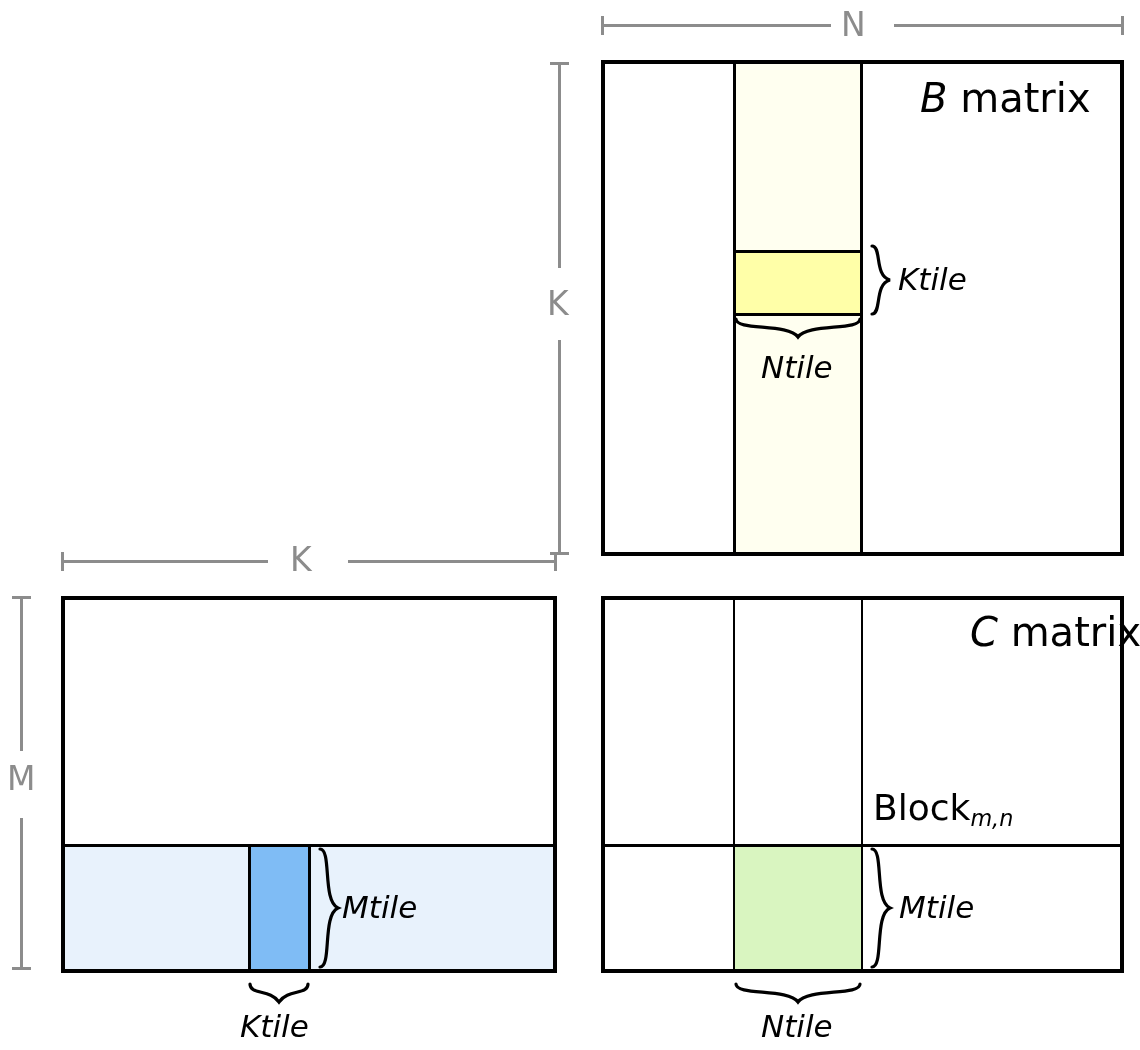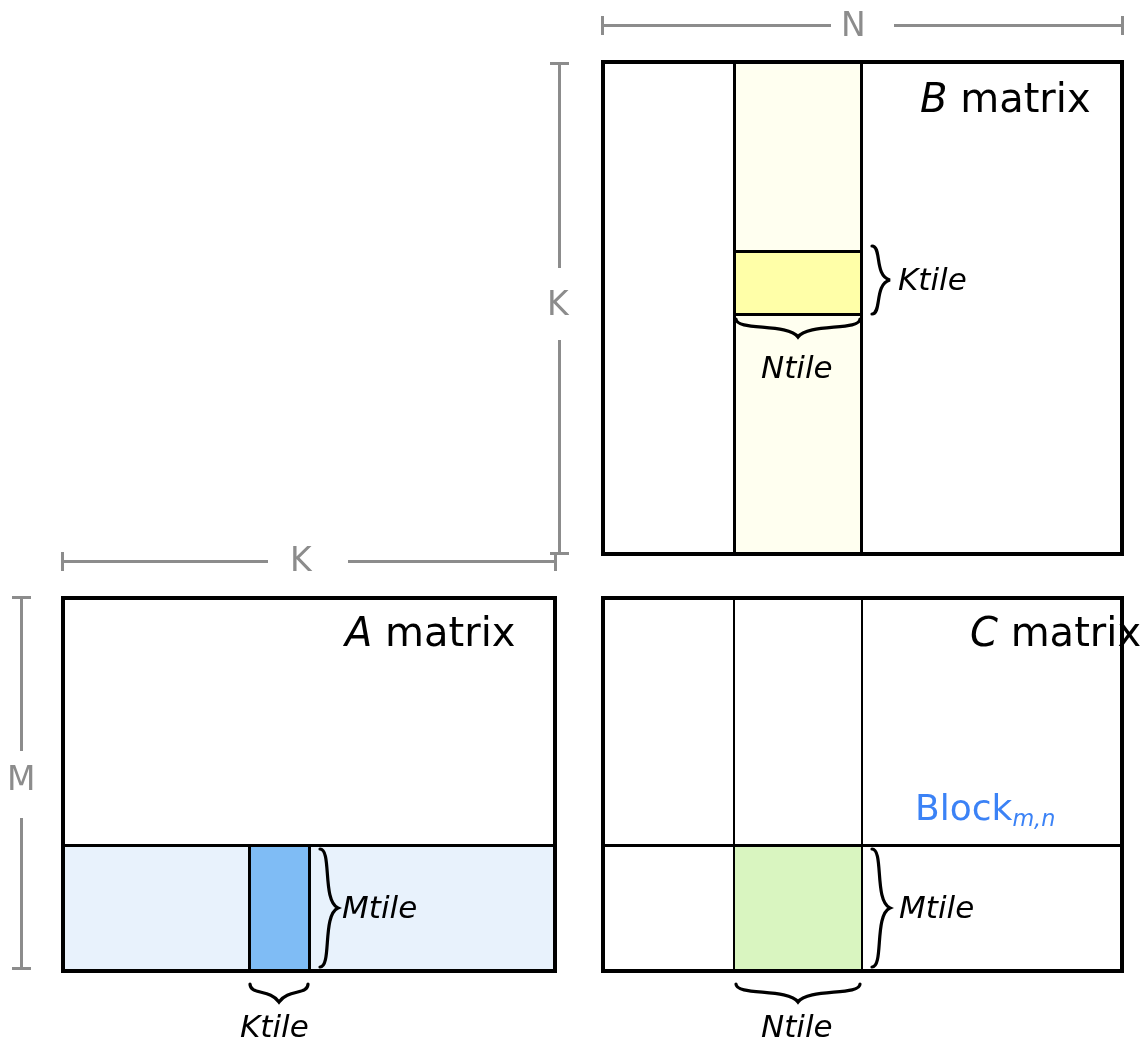--- a/index.html
+++ b/index.html
@@ -100,24 +100,23 @@
     position: absolute;
     font-size: 31px;
     font-style: italic;
     color: #000000;
     white-space: nowrap;
     line-height: 1;
   }
   .block-label {
     position: absolute;
     font-size: 36px;
-    color: #3b82f6;
-    white-space: nowrap;
-    line-height: 1;
-    margin-left: 42px;
+    color: #000000;
+    white-space: nowrap;
+    line-height: 1;
   }
   .block-label sub {
     font-size: 0.62em;
     font-style: italic;
     vertical-align: -0.28em;
   }
   svg { display: block; overflow: visible; }
 </style>
 </head>
 <body>
@@ -186,23 +185,20 @@
 
   <div class="matrix-box" style="left:61px; top:596px; width:496px; height:377px;">
 
     <div class="fill" style="left:0px; top:246px; width:488px; height:123px; background:#e8f2fc;"></div>
 
     <div class="fill" style="left:183px; top:246px; width:63px; height:123px; background:#7fbcf5; border-left:3px solid #000000; border-right:3px solid #000000;"></div>
 
     <div class="divider-h" style="left:0px; top:244px; width:488px;"></div>
   </div>
 
-  <div class="matrix-label" style="left:345px; top:612px;">
-    <span class="mvar">A</span><span> </span><span>matrix</span>
-  </div>
 
   <div class="brace brace-v" style="left:316px; top:847px;">
     <svg width="26" height="122" viewBox="0 0 26 122" aria-hidden="true">
       <path d="M4 2 C16 2, 6 54, 22 61 C6 68, 16 120, 4 120" fill="none" stroke="#000000" stroke-width="3.2" stroke-linecap="round"></path>
     </svg>
   </div>
   <div class="tile-label" style="left:342px; top:892px;">Mtile</div>
 
   <div class="brace" style="left:247px; top:981px;">
     <svg width="64" height="26" viewBox="0 0 64 26" aria-hidden="true">

